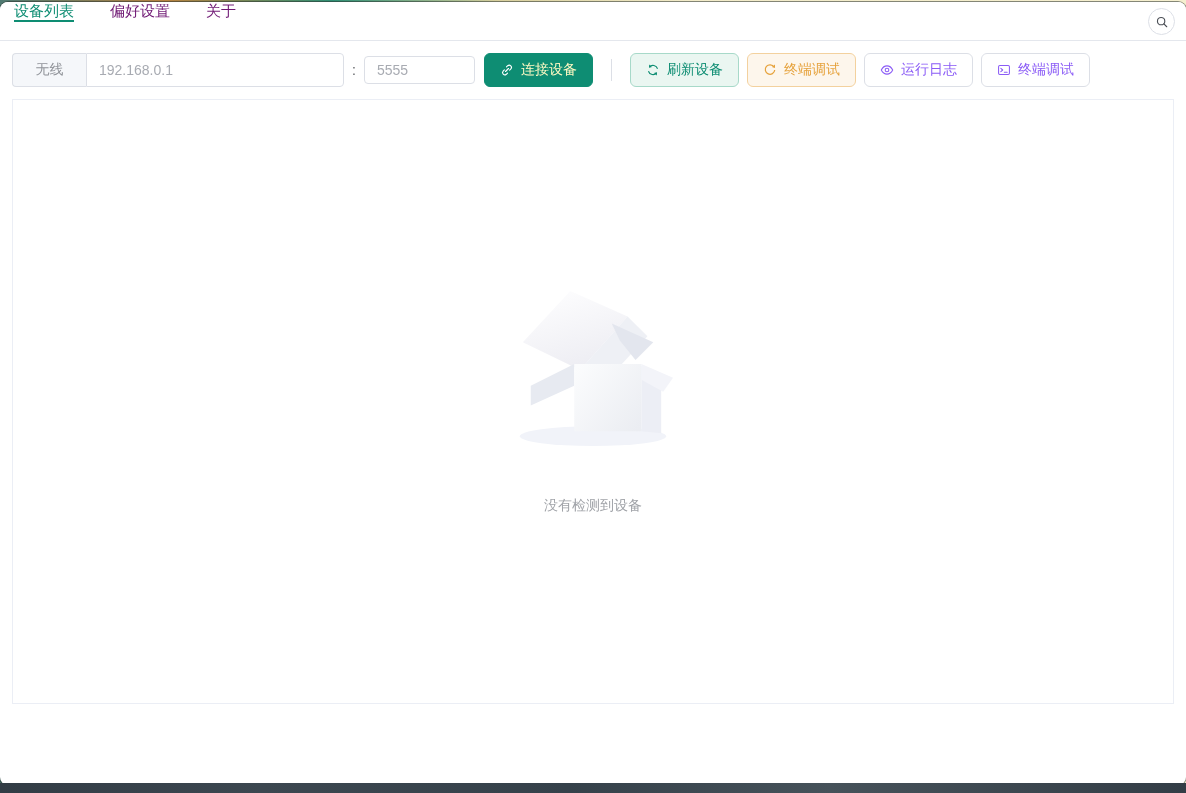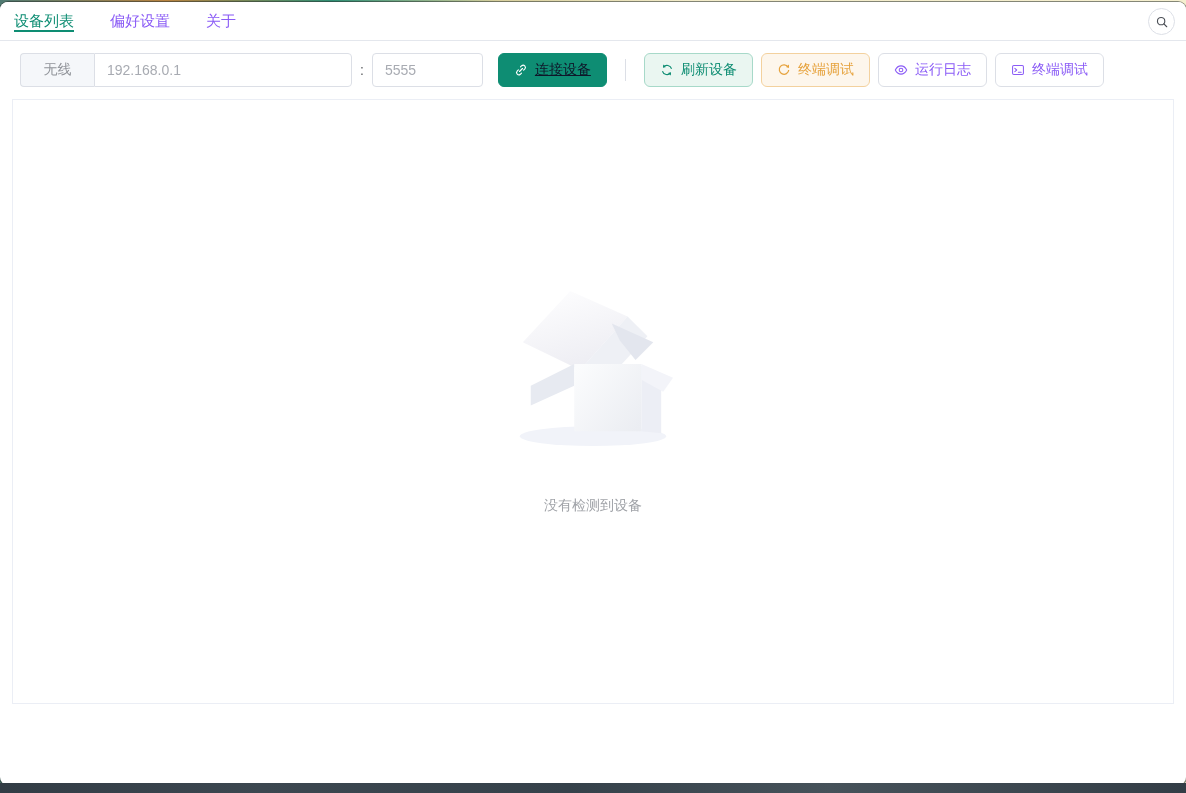--- a/index.html
+++ b/index.html
@@ -24,63 +24,63 @@
     height:30px; flex:0 0 30px; display:flex; align-items:center;
     background:linear-gradient(100deg,#ebf2de 0%,#f2f0d5 18%,#f8f3d9 38%,#f5efd4 62%,#f8f3dc 100%);
     padding-left:11px; user-select:none;
   }
   .titlebar .app-title{ font-size:12px; color:#1f2328; margin-left:8px; }
   .win-controls{ margin-left:auto; display:flex; height:100%; }
   .win-btn{ width:46px; height:100%; display:flex; align-items:center; justify-content:center; color:#1f2328; cursor:pointer; }
   
   .tabbar{
     height:39px; flex:0 0 39px; background:#fff; border-bottom:1px solid #e4e7ed;
-    display:flex; align-items:center; padding-left:14px; position:relative;
+    display:flex; align-items:flex-start; padding-left:14px; position:relative;
   }
   .tab{
-    display:flex; align-items:center; font-size:15px; color:#8b5cf6;
+    display:flex; align-items:center; font-size:15px; color:#701a75;
     margin-right:36px; cursor:pointer; position:relative;
   }
   .tab.active{ color:#0e8d73; font-weight:500; }
   .tab.active::after{
     content:""; position:absolute; left:0; right:0; bottom:-1px; height:2px; background:#0e8d73;
   }
   .search-btn{
     position:absolute; right:11px; top:6px; width:27px; height:27px; border-radius:50%;
     border:1px solid #dcdfe6; background:#fff; display:flex; align-items:center; justify-content:center;
     color:#4b4f56; cursor:pointer;
   }
   
-  .toolbar{ flex:0 0 58px; display:flex; align-items:center; padding:0 20px; background:#fff; }
+  .toolbar{ flex:0 0 58px; display:flex; align-items:center; padding:0 12px; background:#fff; }
   .input-group{ display:flex; align-items:stretch; height:34px; }
   .prepend{
     width:74px; display:flex; align-items:center; justify-content:center;
     background:#f5f7fa; border:1px solid #dcdfe6; border-right:none;
     border-radius:4px 0 0 4px; color:#909399; font-size:14px;
   }
   .ip-input{
     width:258px; border:1px solid #dcdfe6; border-radius:0 4px 4px 0;
     padding:0 12px; font-size:14px; color:#606266; outline:none;
     font-family:"Liberation Sans","DejaVu Sans",sans-serif;
   }
   .colon{ margin:0 8px; color:#606266; font-size:14px; align-self:center; }
   .port-input{
-    width:111px; height:34px; border:1px solid #dcdfe6; border-radius:4px;
+    width:111px; height:28px; border:1px solid #dcdfe6; border-radius:4px;
     padding:0 12px; font-size:14px; color:#606266; outline:none;
     font-family:"Liberation Sans","DejaVu Sans",sans-serif;
   }
   input::placeholder{ color:#a8abb2; opacity:1; }
   .btn{
     height:34px; padding:0 15px; border-radius:6px; font-size:14px;
     display:inline-flex; align-items:center; gap:7px; cursor:pointer;
     border:1px solid #dcdfe6; background:#fff; color:#8b5cf6; white-space:nowrap;
     font-family:"Liberation Sans","DejaVu Sans",sans-serif;
   }
   .btn svg{ flex:0 0 auto; }
-  .btn-primary{ background:#0e8d73; border-color:#0e8d73; color:#0f172a; margin-left:15px;text-decoration:underline; }
+  .btn-primary{ background:#0e8d73; border-color:#0e8d73; color:#fef9c3; margin-left:9px; }
   .btn-success{ background:#eaf6f1; border-color:#a7d9c9; color:#0e8d73; }
   .btn-warning{ background:#fdf6ec; border-color:#f3d19e; color:#e6a23c; }
   .v-divider{ width:1px; height:22px; background:#dcdfe6; margin:0 18px; }
   .gap8{ margin-left:8px; }
   
   .table{
     margin:0 12px; border:1px solid #ebeef5; border-bottom:1px solid #ebeef5;
     display:flex; flex-direction:column; flex:0 0 auto;
   }
   .thead{ display:flex; height:42px; background:#fff; border-bottom:1px solid #ebeef5; }

